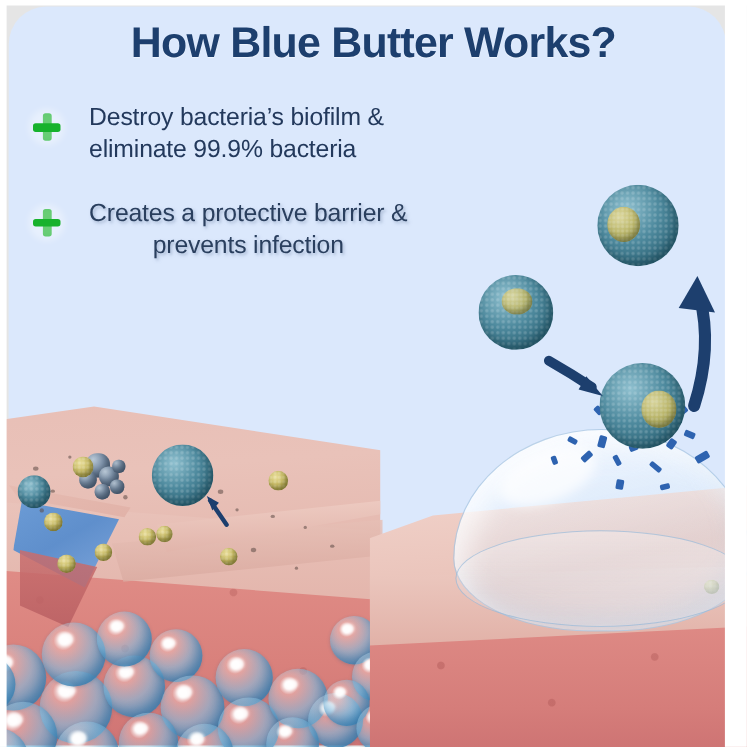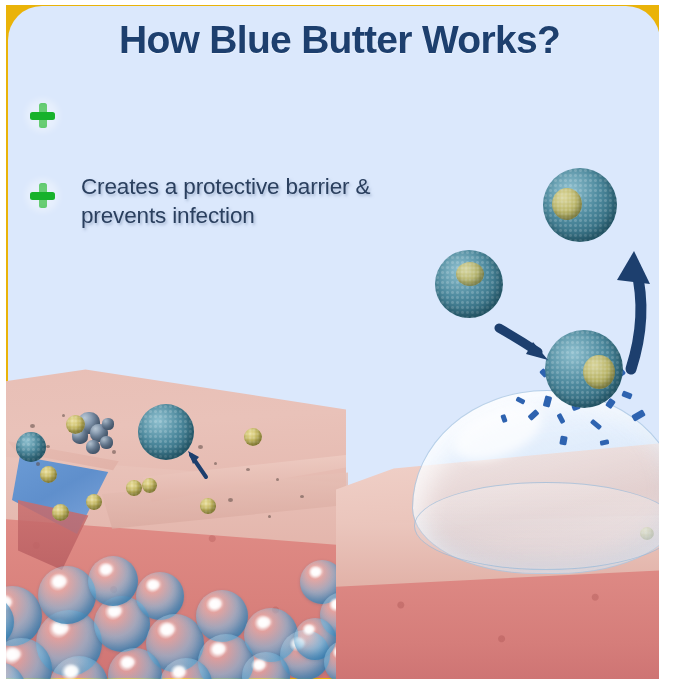--- a/index.html
+++ b/index.html
@@ -8,21 +8,21 @@
     background: #ffffff;
   }
   body {
     font-family: "Liberation Sans", sans-serif;
   }
   .canvas {
     position: relative;
     width: 679px;
     height: 679px;
     overflow: hidden;
-    background: #eab308;
+    background: #e5e5e5;
   }
 
   
   .bg-panel {
     position: absolute;
     left: 8px;
     top: 6px;
     width: 652px;
     height: 560px;
     background: #dbe8fc;
@@ -102,20 +102,21 @@
   .bullet-text {
     font-size: 22.5px;
     line-height: 1.30;
     color: #23395c;
     letter-spacing: -0.15px;
     white-space: pre-line;
   }
   .bullet-row.b2 .bullet-text {
     color: #2a3f5e;
     text-shadow: 1.5px 2px 3px rgba(120,140,175,0.55);
+    text-align: center;
   }
 
   
   .illus {
     position: absolute;
     left: 0; top: 0;
     width: 679px; height: 679px;
     pointer-events: none;
   }
 
@@ -472,20 +473,22 @@
   </div>
 
   <div class="title">How Blue Butter Works?</div>
 
   <div class="bullets">
 
     <div class="bullet-row b1">
       <span class="plus-icon">
           <span class="glow"></span>
         </span>
+      <span class="bullet-text">Destroy bacteria’s biofilm &amp;
+eliminate 99.9% bacteria</span>
     </div>
 
     <div class="bullet-row b2">
       <span class="plus-icon">
           <span class="glow"></span>
         </span>
       <span class="bullet-text">Creates a protective barrier &amp;
 prevents infection</span>
     </div>
 

